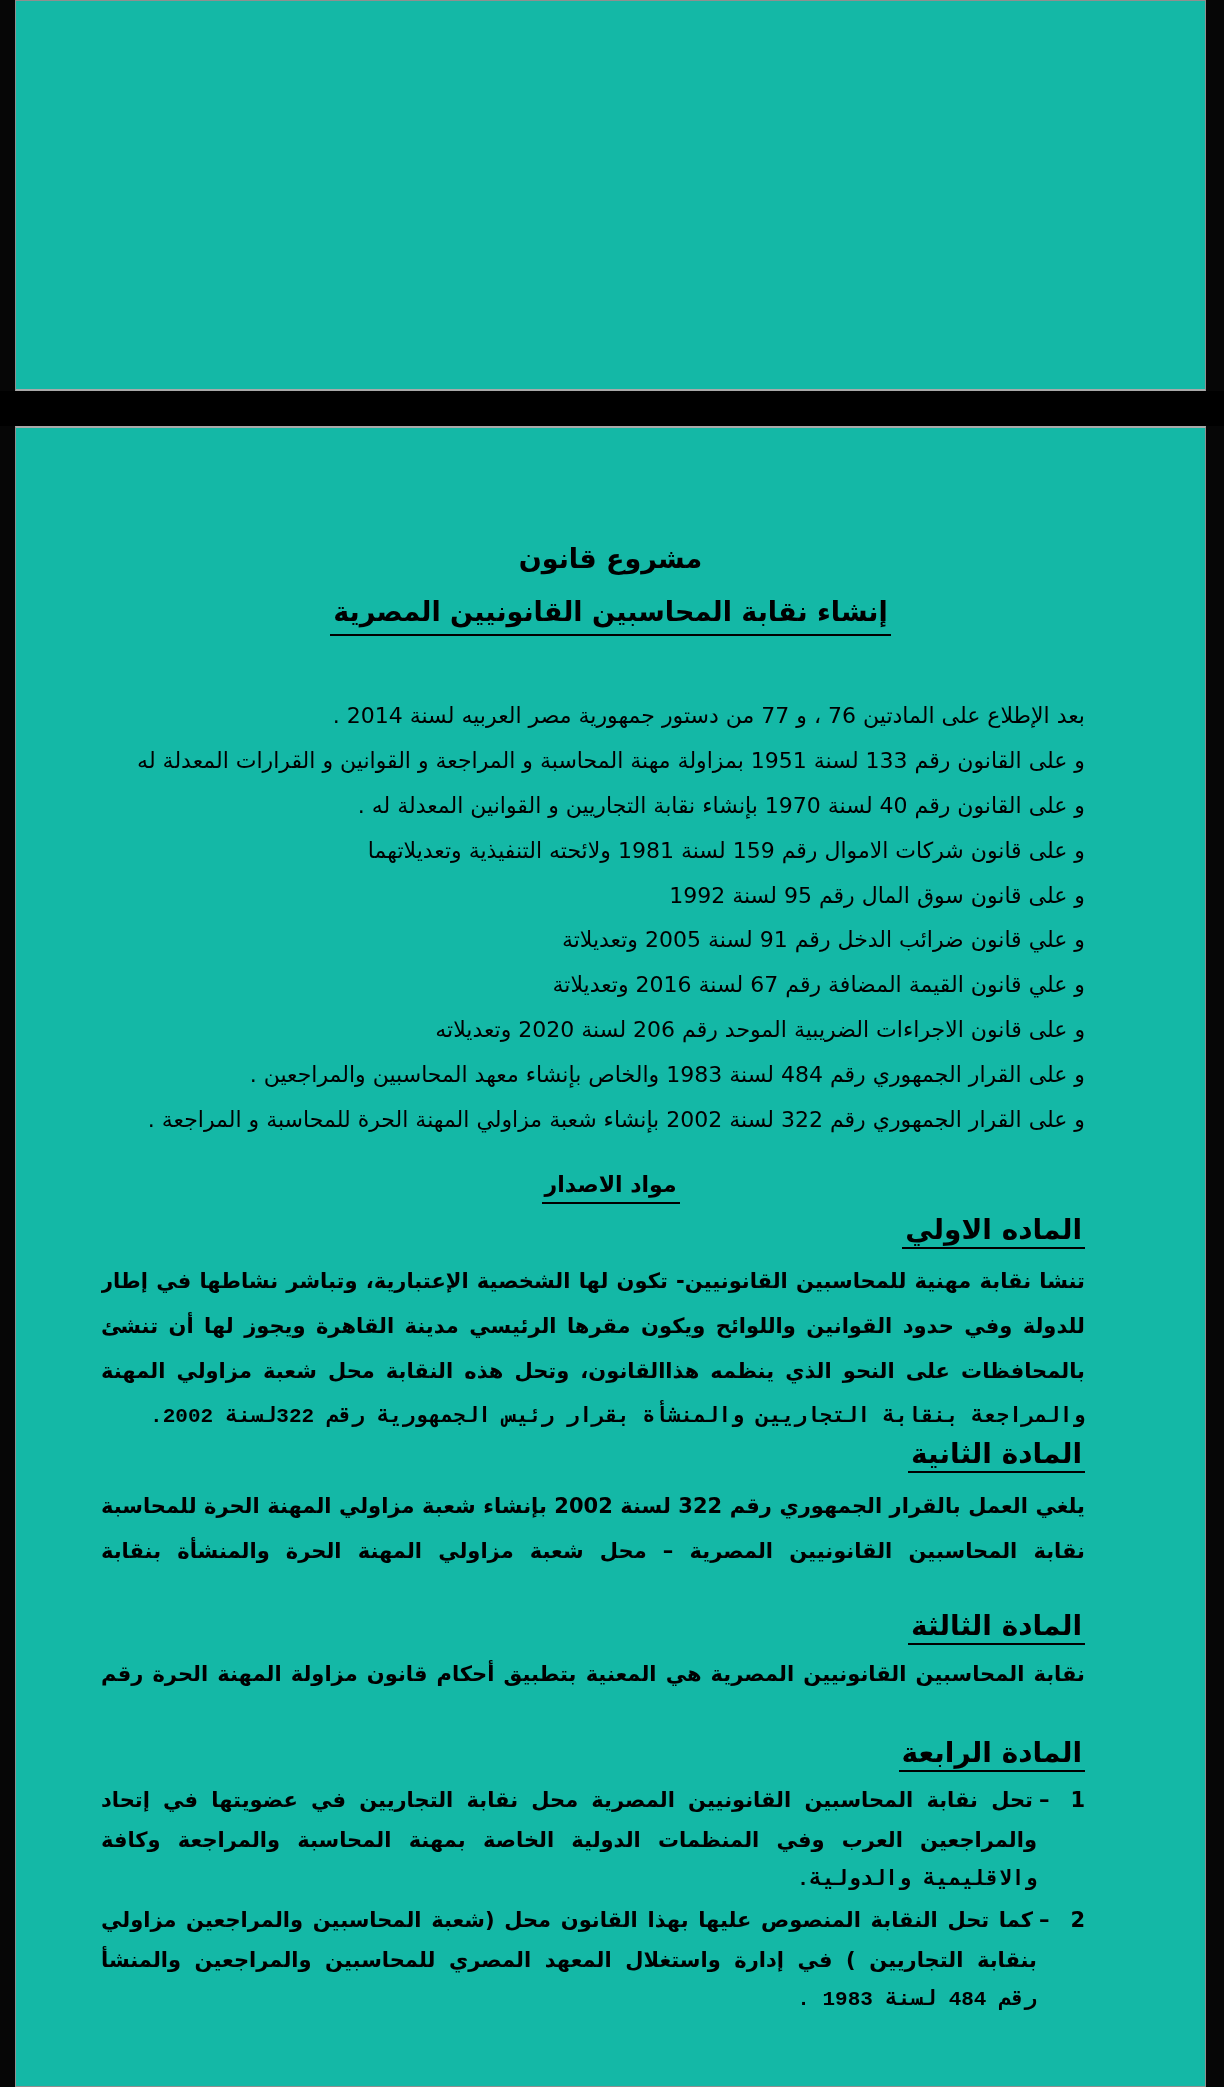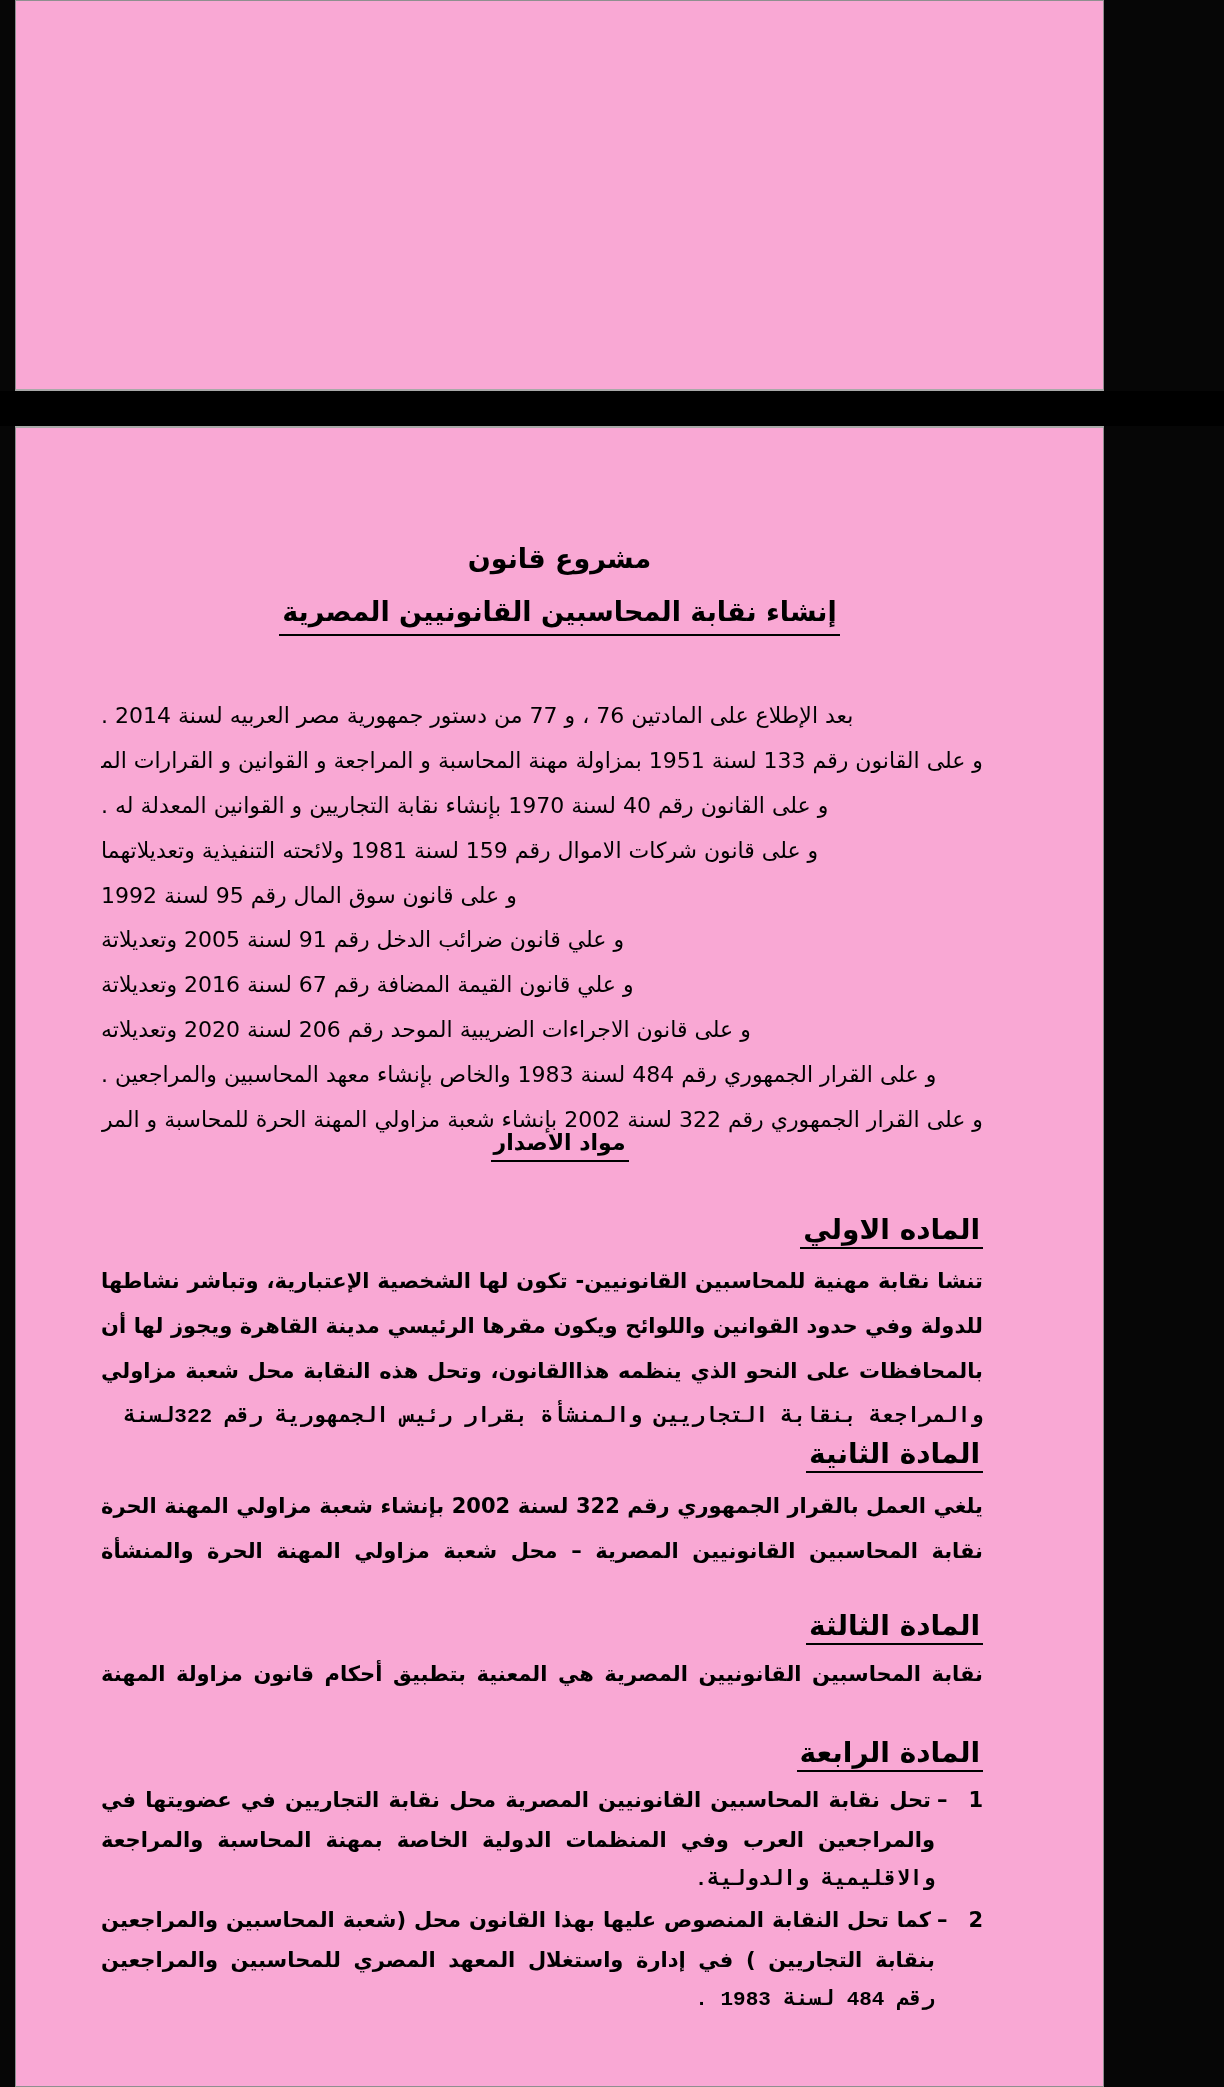--- a/index.html
+++ b/index.html
@@ -7,22 +7,22 @@
     width:1224px;height:2087px;
     background:#060606;
     position:relative;
     font-family:"DejaVu Sans",sans-serif;
     color:#000;
     overflow:hidden;
   }
   .page{
     position:absolute;
     left:15px;
-    width:1089px;
-    background:#f9a8d4;
+    width:1191px;
+    background:#14b8a6;
     border:1px solid #8f8f8f;
     box-sizing:border-box;
   }
   .page-top{ top:0; height:391px; border-bottom:2px solid #a9a9a9; }
   .page-main{ top:426px; height:1661px; border-top:2px solid #a9a9a9; }
   .gap-band{
     position:absolute; left:0; top:391px; width:1224px; height:35px;
     background:#000000;
   }
 
@@ -39,21 +39,21 @@
   }
   .u{
     display:inline-block;
     border-bottom:2.5px solid #000;
     padding:0 3px 2px 3px;
   }
 
   .preamble-line{
     direction:rtl; unicode-bidi:plaintext;
     font-size:22px; line-height:44.9px; height:44.9px;
-    text-align:left; white-space:nowrap; overflow:hidden;
+    text-align:right; white-space:nowrap; overflow:hidden;
   }
 
   .sec-heading{
     font-size:22px; font-weight:bold; line-height:30px; text-align:center;
   }
   .art-heading{
     font-size:28px; font-weight:bold; line-height:30px; text-align:right; direction:rtl;
   }
 
   .pline{
@@ -106,21 +106,21 @@
     <div class="preamble-line">و على القانون رقم 40 لسنة 1970 بإنشاء نقابة التجاريين و القوانين المعدلة له .</div>
     <div class="preamble-line">و على قانون شركات الاموال رقم 159 لسنة 1981 ولائحته التنفيذية وتعديلاتهما</div>
     <div class="preamble-line">و على قانون سوق المال رقم 95 لسنة 1992</div>
     <div class="preamble-line">و علي قانون ضرائب الدخل رقم 91 لسنة 2005 وتعديلاتة</div>
     <div class="preamble-line">و علي قانون القيمة المضافة رقم 67 لسنة 2016 وتعديلاتة</div>
     <div class="preamble-line">و على قانون الاجراءات الضريبية الموحد رقم 206 لسنة 2020 وتعديلاته</div>
     <div class="preamble-line">و على القرار الجمهوري رقم 484 لسنة 1983 والخاص بإنشاء معهد المحاسبين والمراجعين .</div>
     <div class="preamble-line">و على القرار الجمهوري رقم 322 لسنة 2002 بإنشاء شعبة مزاولي المهنة الحرة للمحاسبة و المراجعة .</div>
   </div>
 
-  <div class="abs center-block sec-heading" style="top:700px;">
+  <div class="abs center-block sec-heading" style="top:742px;">
     <span class="u">مواد الاصدار</span>
   </div>
 
   <div class="abs tblock art-heading" style="top:787px;">
     <span class="u">الماده الاولي</span>
   </div>
   <div class="abs tblock" style="top:831px;">
     <div class="pline fill">تنشا نقابة مهنية للمحاسبين القانونيين- تكون لها الشخصية الإعتبارية، وتباشر نشاطها في إطار السياسة العامة</div>
     <div class="pline fill">للدولة وفي حدود القوانين واللوائح ويكون مقرها الرئيسي مدينة القاهرة ويجوز لها أن تنشئ فروعا او مكاتب اتصال</div>
     <div class="pline fill">بالمحافظات على النحو الذي ينظمه هذاالقانون، وتحل هذه النقابة محل شعبة مزاولي المهنة الحرة للمحاسبة</div>

